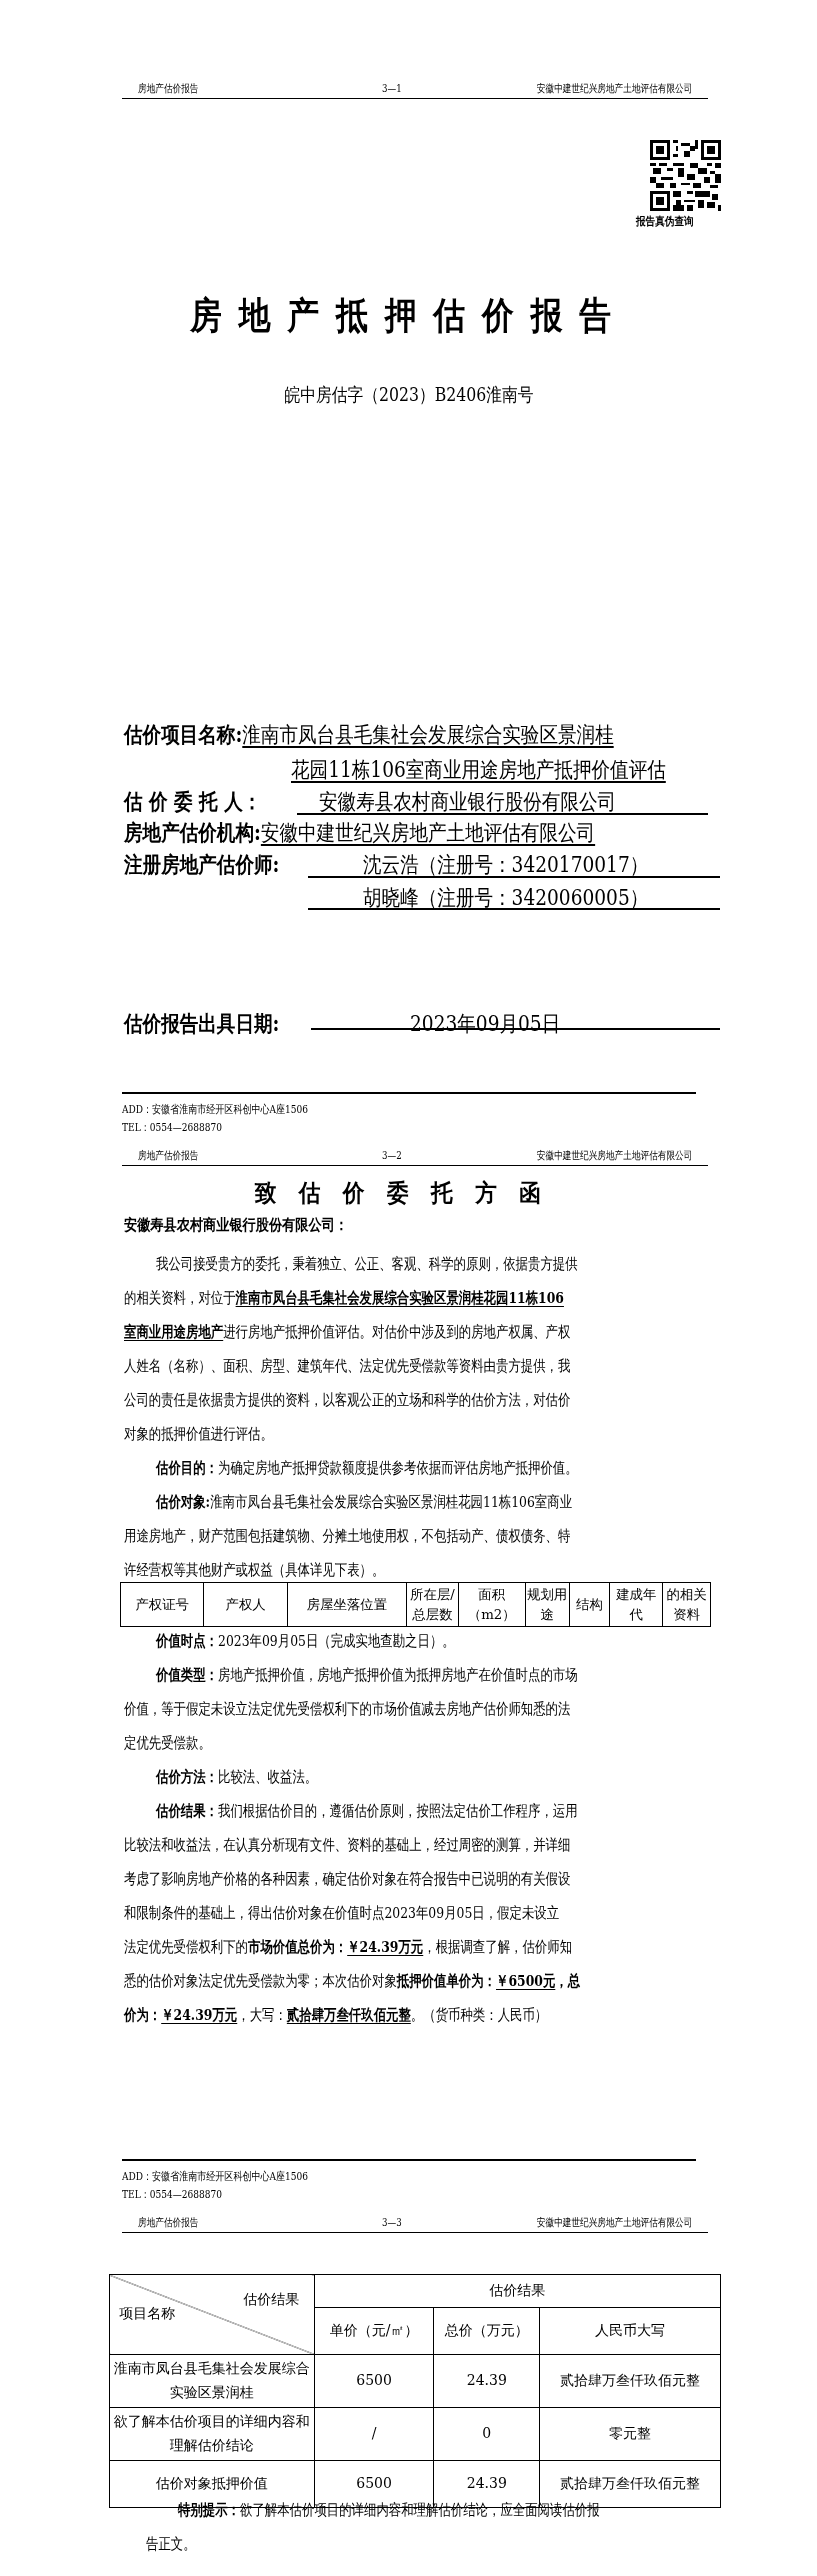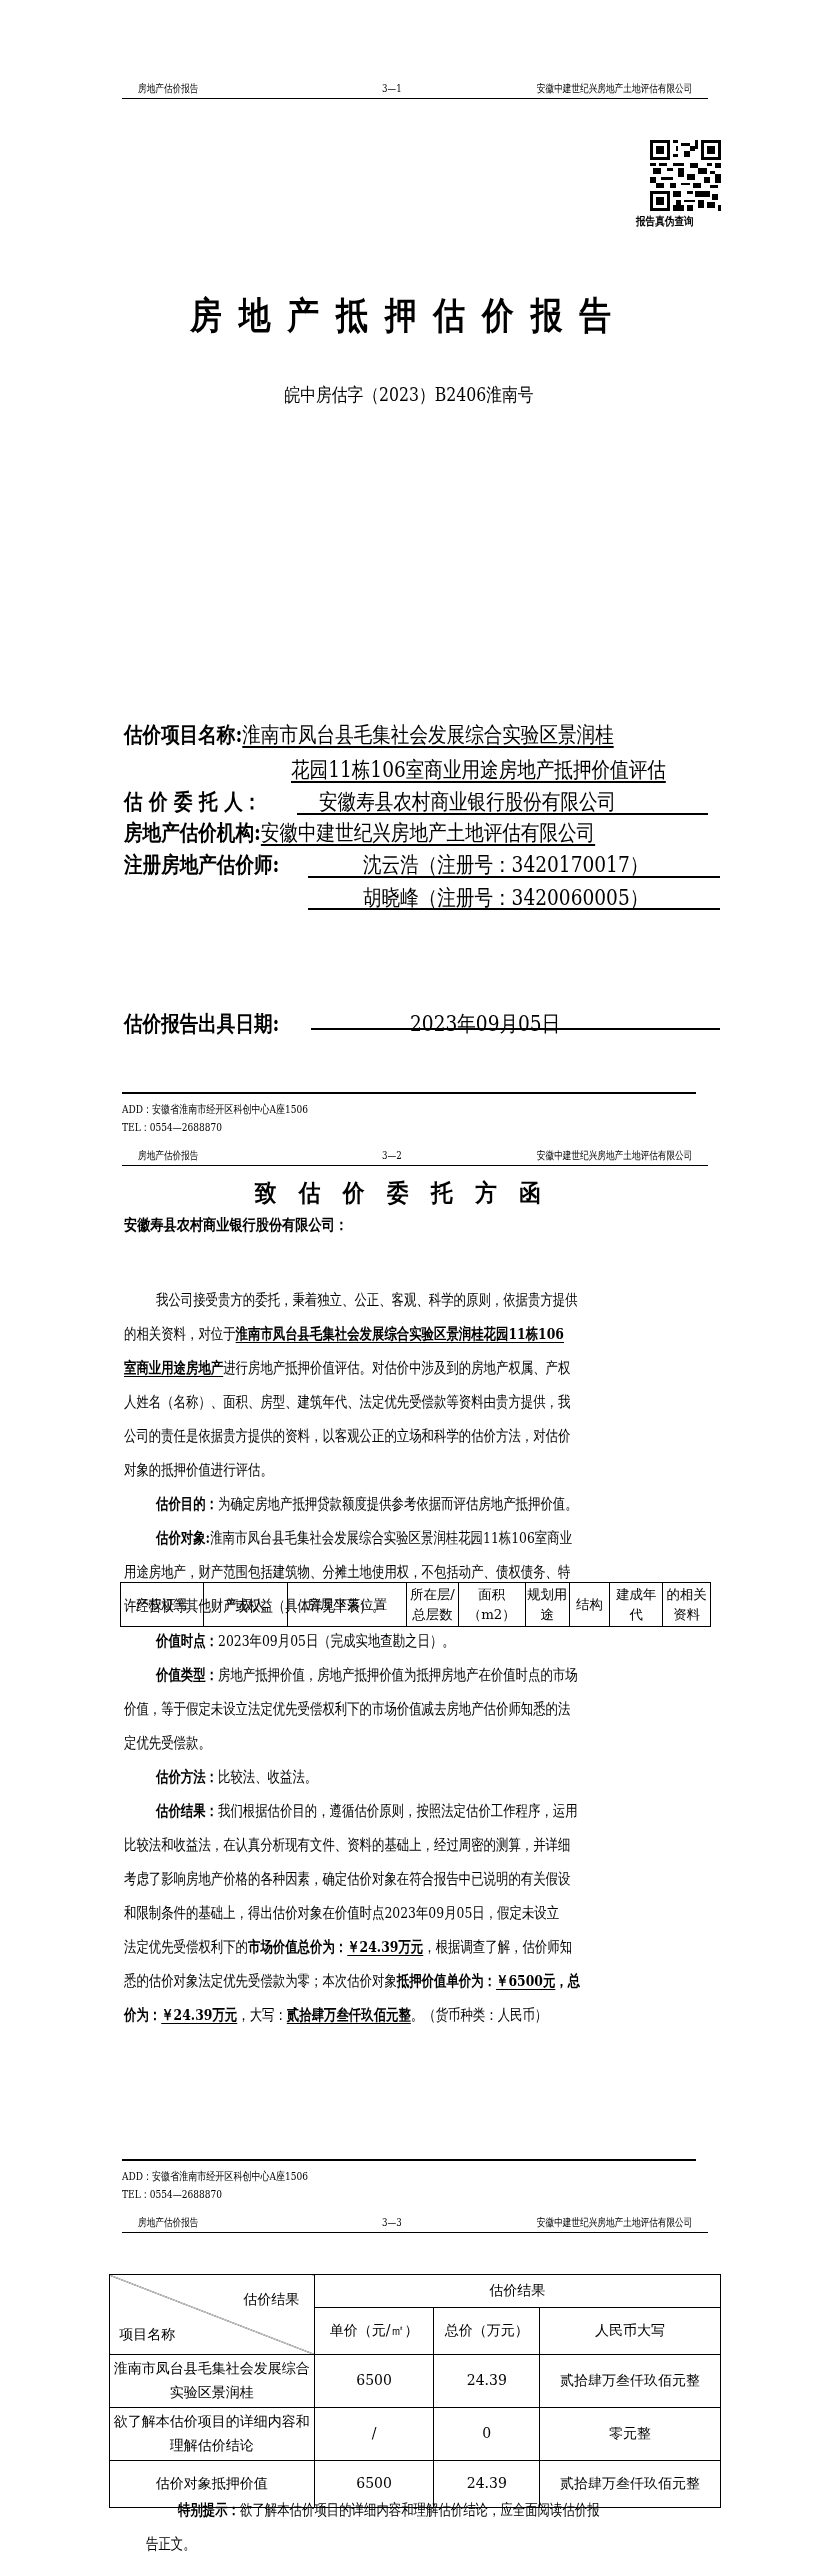--- a/index.html
+++ b/index.html
@@ -28,21 +28,21 @@
   .pline { white-space:nowrap; transform:scaleX(0.8); transform-origin:left; height:34px; }
   .ind { padding-left:40px; }
   b.u, span.u { text-decoration:underline; text-underline-offset:3.1px; }
   table { border-collapse:collapse; }
   .t1 { position:absolute; left:120px; top:1582px; width:591px; font-size:13.4px; }
   .t1 td, .t1 th { border:1px solid #000; text-align:center; vertical-align:middle; font-weight:normal; padding:2.1px 1px; line-height:1.45; }
   .t2 { position:absolute; left:109px; top:2274px; width:612px; font-size:14px; }
   .t2 td, .t2 th { border:1px solid #000; text-align:center; vertical-align:middle; font-weight:normal; padding:2.1px 2.1px; line-height:1.7; }
   .diag { position:relative; background:linear-gradient(to top right, transparent calc(50% - 0.5px), #000 calc(50%), transparent calc(50% + 0.5px)); }
   .diag .tr { position:absolute; right:14.4px; top:13.4px; }
-  .diag .bl { position:absolute; left:9.3px; bottom:7px; }
+  .diag .bl { position:absolute; left:9.3px; bottom:28px; }
 </style>
 </head>
 <body>
 
 <div class="abs hdr" style="top:82px;">
   <span class="l">房地产估价报告</span>
   <span class="c">3—1</span>
   <span class="r">安徽中建世纪兴房地产土地评估有限公司</span>
   <div class="rule"></div>
 </div>
@@ -145,21 +145,21 @@
 <div class="abs hdr" style="top:1149px;">
   <span class="l">房地产估价报告</span>
   <span class="c">3—2</span>
   <span class="r">安徽中建世纪兴房地产土地评估有限公司</span>
   <div class="rule"></div>
 </div>
 
 <div class="abs lettertitle" style="top:1177px;">致估价委托方函</div>
 <div class="abs addressee" style="top:1215px;">安徽寿县农村商业银行股份有限公司：</div>
 
-<div class="abs para" style="top:1283px;">
+<div class="abs para" style="top:1247px;">
   <div class="pline ind">我公司接受贵方的委托，秉着独立、公正、客观、科学的原则，依据贵方提供</div>
   <div class="pline"><span>的相关资料，对位于</span><b class="u">淮南市凤台县毛集社会发展综合实验区景润桂花园11栋106</b></div>
   <div class="pline"><b class="u">室商业用途房地产</b><span>进行房地产抵押价值评估。对估价中涉及到的房地产权属、产权</span></div>
   <div class="pline">人姓名（名称）、面积、房型、建筑年代、法定优先受偿款等资料由贵方提供，我</div>
   <div class="pline">公司的责任是依据贵方提供的资料，以客观公正的立场和科学的估价方法，对估价</div>
   <div class="pline">对象的抵押价值进行评估。</div>
 
   <div class="pline ind"><b>估价目的：</b><span>为确定房地产抵押贷款额度提供参考依据而评估房地产抵押价值。</span></div>
 
   <div class="pline ind"><b>估价对象:</b><span>淮南市凤台县毛集社会发展综合实验区景润桂花园11栋106室商业</span></div>

